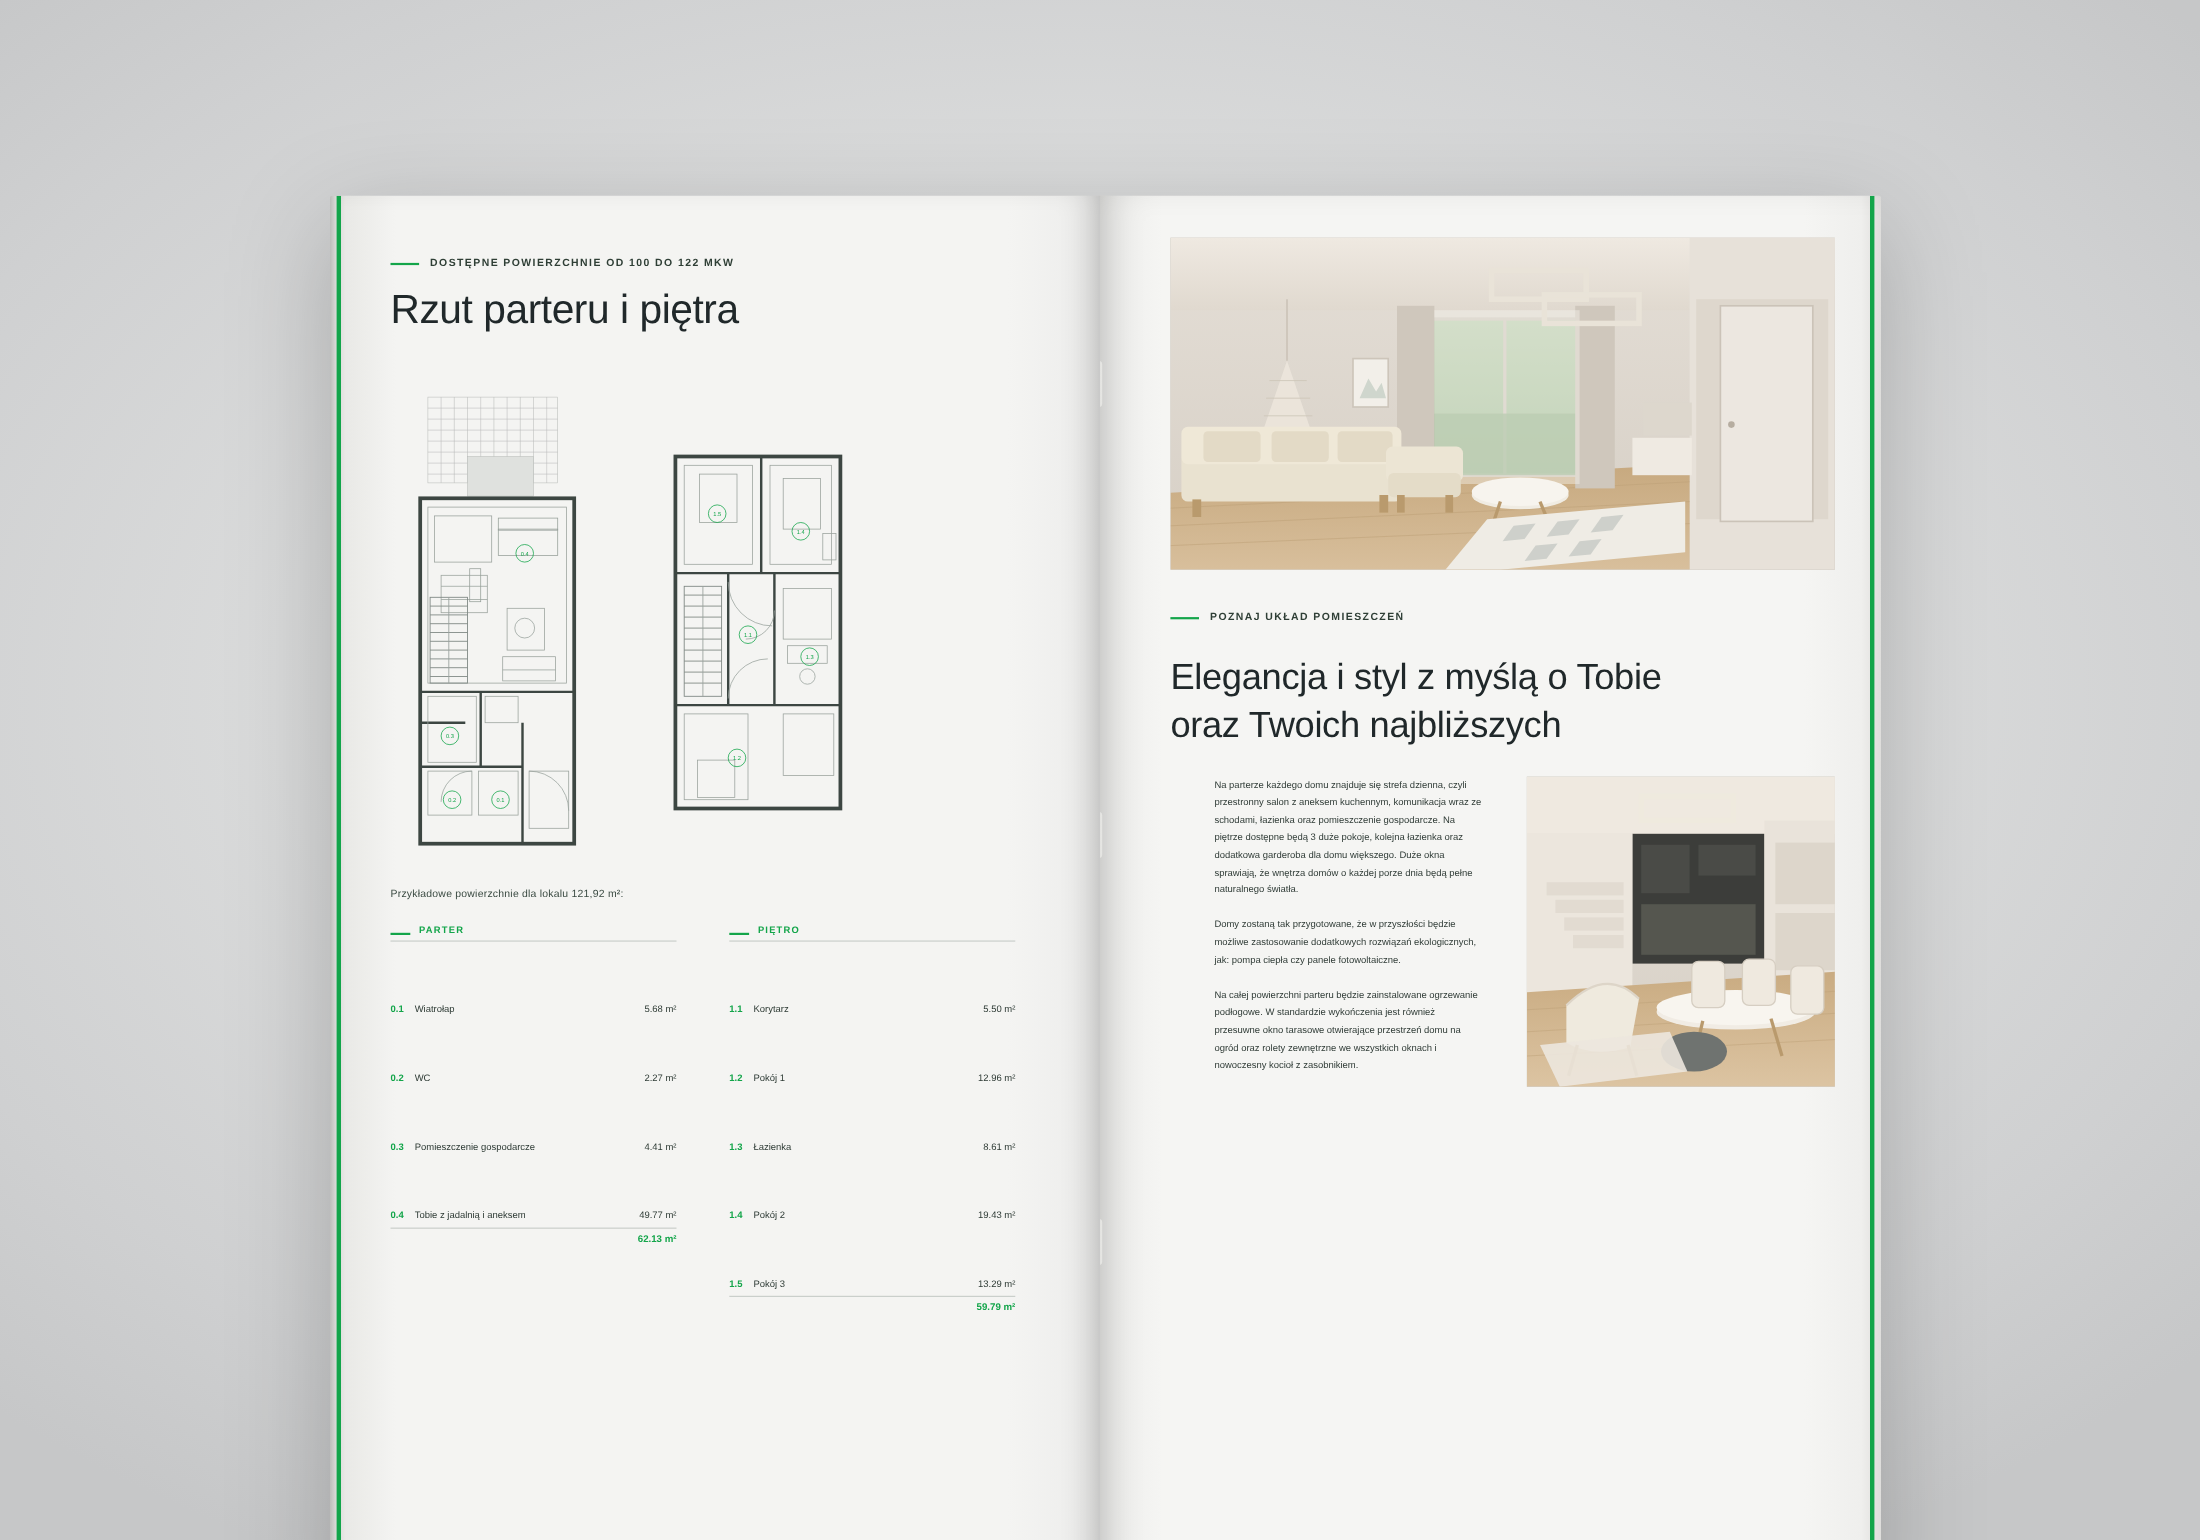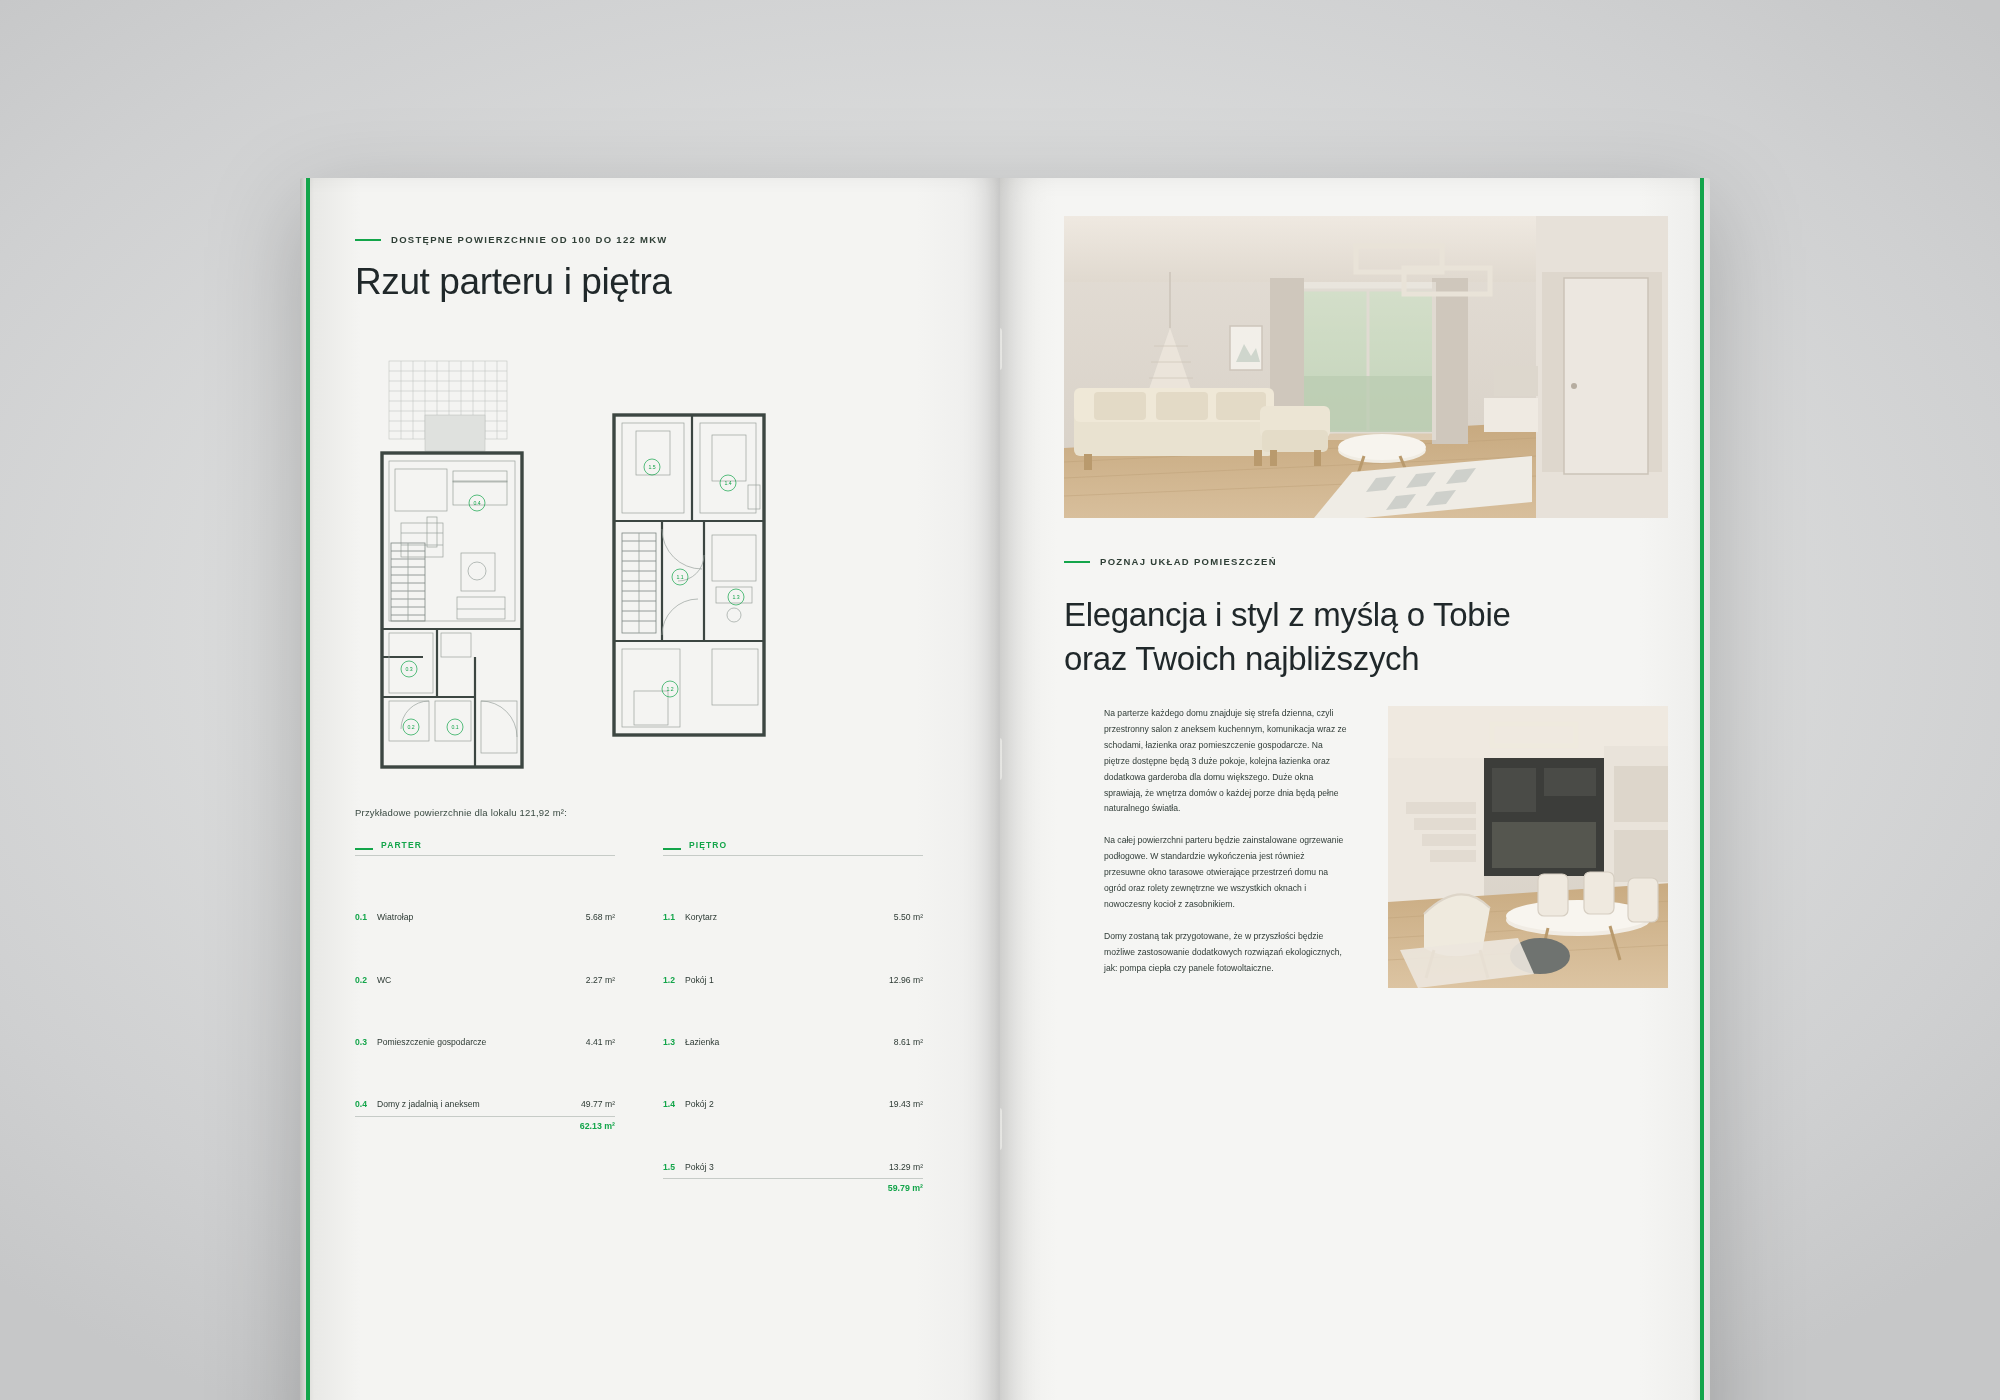--- a/index.html
+++ b/index.html
@@ -442,21 +442,21 @@
             <span class="nm">WC</span>
             <span class="ar">2.27 m²</span>
           </div>
           <div class="roomrow">
             <span class="num">0.3</span>
             <span class="nm">Pomieszczenie gospodarcze</span>
             <span class="ar">4.41 m²</span>
           </div>
           <div class="roomrow">
             <span class="num">0.4</span>
-            <span class="nm">Domy z jadalnią i aneksem</span>
+            <span class="nm">Tobie z jadalnią i aneksem</span>
             <span class="ar">49.77 m²</span>
           </div>
           <div class="totalrow">62.13 m²</div>
         </div>
 
         <div class="roomtable">
           <div class="th">
             <span class="rule"></span>
             <span>PIĘTRO</span>
           </div>
@@ -613,22 +613,22 @@
         </div>
 
         <h1 class="headline2">
           <span>Elegancja i styl z myślą o Tobie</span><br>
           <span>oraz Twoich najbliższych</span>
         </h1>
 
         <div id="body-cols">
           <div id="body-copy">
             <p>Na parterze każdego domu znajduje się strefa dzienna, czyli przestronny salon z aneksem kuchennym, komunikacja wraz ze schodami, łazienka oraz pomieszczenie gospodarcze. Na piętrze dostępne będą 3 duże pokoje, kolejna łazienka oraz dodatkowa garderoba dla domu większego. Duże okna sprawiają, że wnętrza domów o każdej porze dnia będą pełne naturalnego światła.</p>
+            <p>Domy zostaną tak przygotowane, że w przyszłości będzie możliwe zastosowanie dodatkowych rozwiązań ekologicznych, jak: pompa ciepła czy panele fotowoltaiczne.</p>
             <p>Na całej powierzchni parteru będzie zainstalowane ogrzewanie podłogowe. W standardzie wykończenia jest również przesuwne okno tarasowe otwierające przestrzeń domu na ogród oraz rolety zewnętrzne we wszystkich oknach i nowoczesny kocioł z zasobnikiem.</p>
-            <p>Domy zostaną tak przygotowane, że w przyszłości będzie możliwe zastosowanie dodatkowych rozwiązań ekologicznych, jak: pompa ciepła czy panele fotowoltaiczne.</p>
           </div>
 
           <div id="inset-photo" class="photo">
             <svg width="300" height="282" viewBox="0 0 300 282" preserveAspectRatio="none">
               <defs>
                 <linearGradient id="iwall" x1="0" y1="0" x2="0" y2="1">
                   <stop offset="0" stop-color="#e6e0d7"></stop>
                     <stop offset="1" stop-color="#d5cec4"></stop>
                 </linearGradient>
                 <linearGradient id="ifloor" x1="0" y1="0" x2="0" y2="1">

